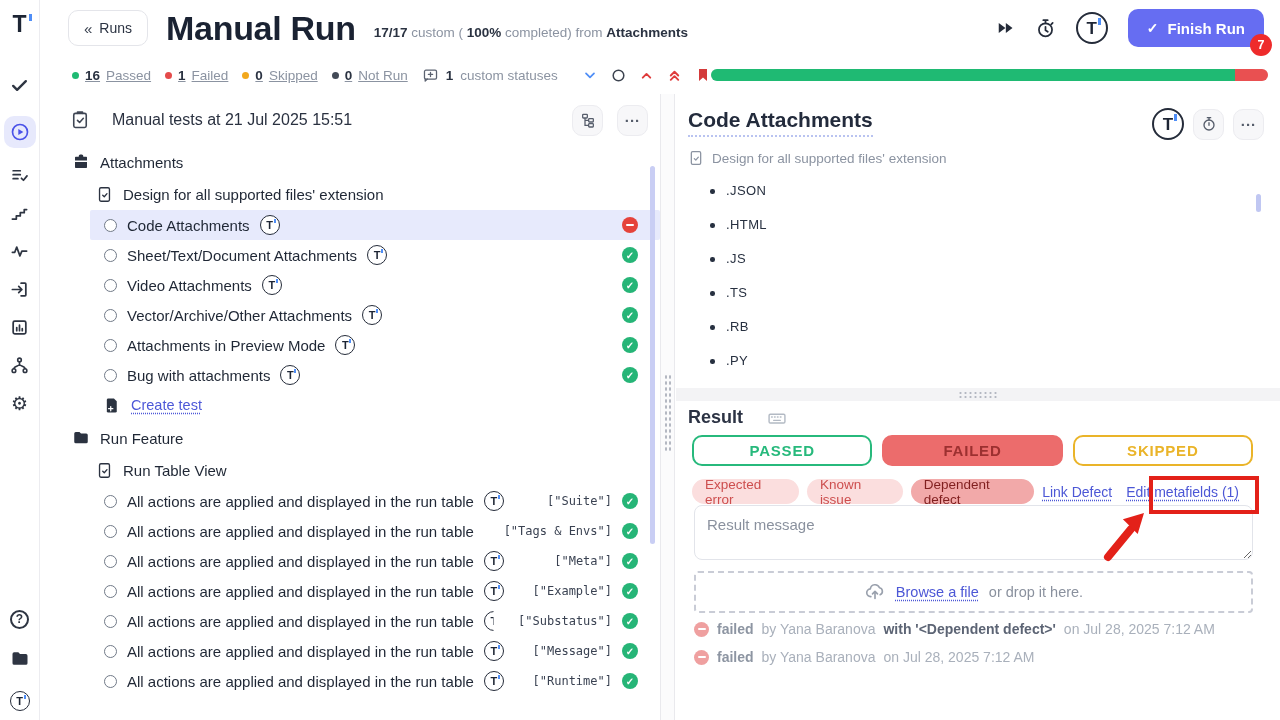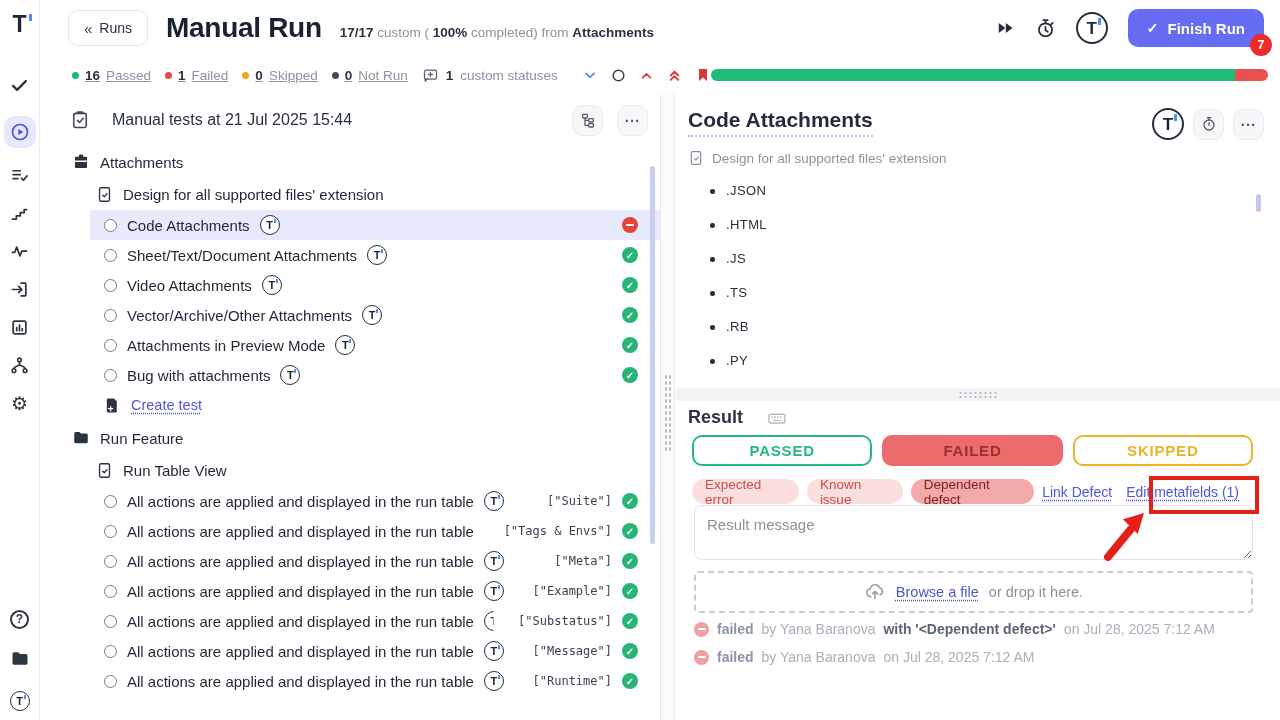--- a/index.html
+++ b/index.html
@@ -24,21 +24,21 @@
   .tlogo::after { content:""; position:absolute; top:2.5px; right:3px; width:2px; height:4.5px; background:#4f8ef7; }
   .tlogo.lg { width:32px; height:32px; border-width:2.5px; font-size:17px; }
   .tlogo.lg::after { top:4px; right:5px; width:3px; height:7px; }
   .tlogo.partial { clip-path: inset(0 52% 0 0); }
 
   
   .topbar { position:absolute; left:40px; top:0; right:0; height:56px; display:flex; align-items:center; padding:0 16px 0 28px; gap:18px; background:#fff; }
   .btn-back { display:flex; align-items:center; gap:9px; height:36px; padding:0 15px; border:1px solid #e4e5ea; border-radius:10px;
               background:#fff; font-size:14px; color:#2b3342; cursor:pointer; }
   .btn-back .chev { font-size:15px; color:#39414f; letter-spacing:-2px; }
-  .run-title { font-size:28px; font-weight:800; color:#1a2232; letter-spacing:-0.3px; }
+  .run-title { font-size:34px; font-weight:800; color:#1a2232; letter-spacing:-0.3px; }
   .run-stats { font-size:13.5px; color:#8b93a1; margin-top:9px; white-space:pre; }
   .run-stats b { color:#2b3342; }
   .hd-icons { margin-left:auto; display:flex; align-items:center; gap:20px; }
   .hicon { color:#252c3a; cursor:pointer; display:flex; }
   .btn-finish { position:relative; display:flex; align-items:center; gap:9px; height:38px; padding:0 19px; border:none; border-radius:10px;
                 background:#666df2; color:#fff; font-size:15px; font-weight:600; cursor:pointer; }
   .btn-finish .chk { font-size:14px; font-weight:700; }
   .finish-badge { position:absolute; right:-8px; bottom:-9px; width:22px; height:22px; border-radius:50%; background:#ee2b2b; color:#fff;
                   font-size:12.5px; font-weight:700; display:flex; align-items:center; justify-content:center; }
 
@@ -301,21 +301,21 @@
     </div>
   </div>
 
   <main class="lpanel">
     <div class="lp-head">
       <svg width="20" height="20" viewBox="0 0 24 24" stroke="#3f4654" stroke-width="1.9" fill="none" stroke-linecap="round" stroke-linejoin="round">
           <rect x="4.5" y="4" width="15" height="17" rx="2"></rect>
           <path d="M9 4V2.5h6V4"></path>
           <path d="M9 12.5l2.5 2.5 4.5-5"></path>
         </svg>
-      <span class="lp-title">Manual tests at 21 Jul 2025 15:44</span>
+      <span class="lp-title">Manual tests at 21 Jul 2025 15:51</span>
       <span class="lp-actions">
         <button class="sq-btn">
           <svg width="16" height="16" viewBox="0 0 24 24" stroke="#565d6b" stroke-width="1.9" fill="none">
               <rect x="4" y="3.5" width="7" height="5.5" rx="1"></rect>
               <rect x="13" y="10" width="7" height="5" rx="1"></rect>
               <rect x="13" y="17.5" width="7" height="5" rx="1"></rect>
               <path d="M7.5 9v11h5.5M7.5 12.5H13"></path>
             </svg>
         </button>
         <button class="sq-btn">

